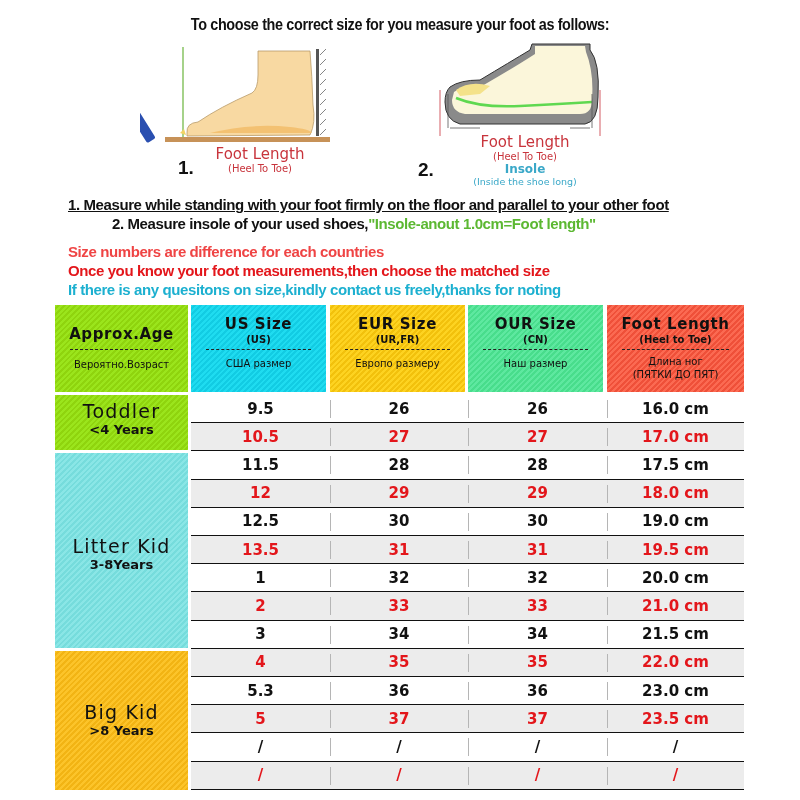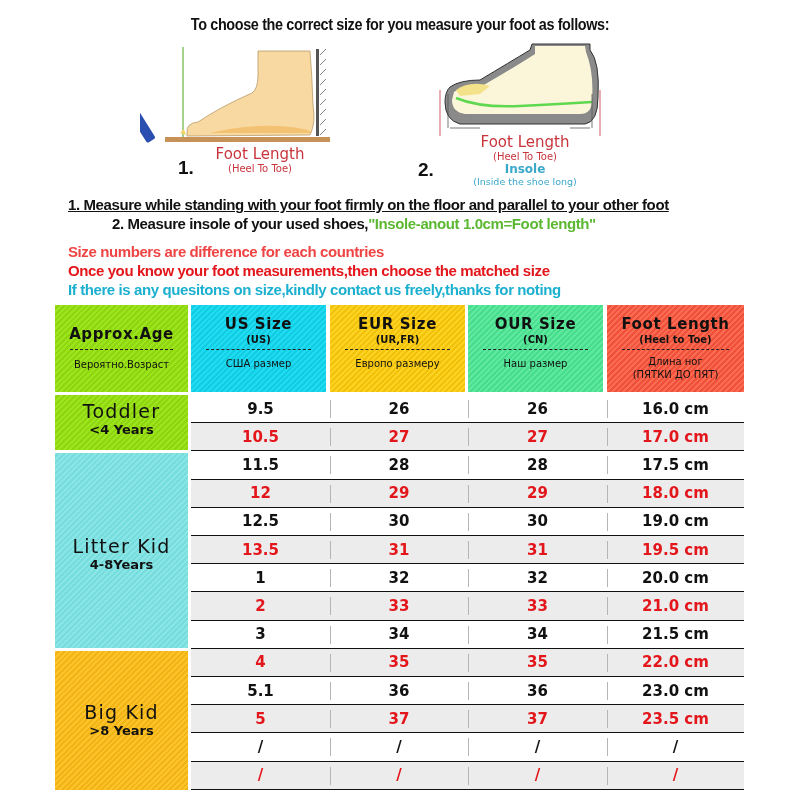--- a/index.html
+++ b/index.html
@@ -136,21 +136,21 @@
   <div class="h3" style="margin-top:5px;">Длина ног</div>
   <div class="h3" style="margin-top:0; font-size:10px;">(ПЯТКИ ДО ПЯТ)</div>
 </div>
 
 <div class="agecell stripe-green" style="top:395px; height:55px;">
   <div class="a1" style="margin-top:5px;">Toddler</div>
   <div class="a2">&lt;4 Years</div>
 </div>
 <div class="agecell stripe-aqua" style="top:453px; height:195px;">
   <div class="a1" style="margin-top:82px;">Litter Kid</div>
-  <div class="a2">4-8Years</div>
+  <div class="a2">3-8Years</div>
 </div>
 <div class="agecell stripe-gold" style="top:651px; height:139px;">
   <div class="a1" style="margin-top:50px;">Big Kid</div>
   <div class="a2">&gt;8 Years</div>
 </div>
 
 <div id="rows">
     <div class="row" style="top: 395px;">
       <div class="cell c0">9.5</div>
       <div class="cell c1">26</div>
@@ -235,21 +235,21 @@
     <div class="row alt" style="top: 648.8px;">
       <div class="cell c0">4</div>
       <div class="cell c1">35</div>
       <div class="cell c2">35</div>
       <div class="cell c3">22.0  cm</div>
       <div class="vdiv" style="left: 139px;"></div>
       <div class="vdiv" style="left: 277px;"></div>
       <div class="vdiv" style="left: 416px;"></div>
     </div>
     <div class="row" style="top: 677px;">
-      <div class="cell c0">5.1</div>
+      <div class="cell c0">5.3</div>
       <div class="cell c1">36</div>
       <div class="cell c2">36</div>
       <div class="cell c3">23.0  cm</div>
       <div class="vdiv" style="left: 139px;"></div>
       <div class="vdiv" style="left: 277px;"></div>
       <div class="vdiv" style="left: 416px;"></div>
     </div>
     <div class="row alt" style="top: 705.2px;">
       <div class="cell c0">5</div>
       <div class="cell c1">37</div>

